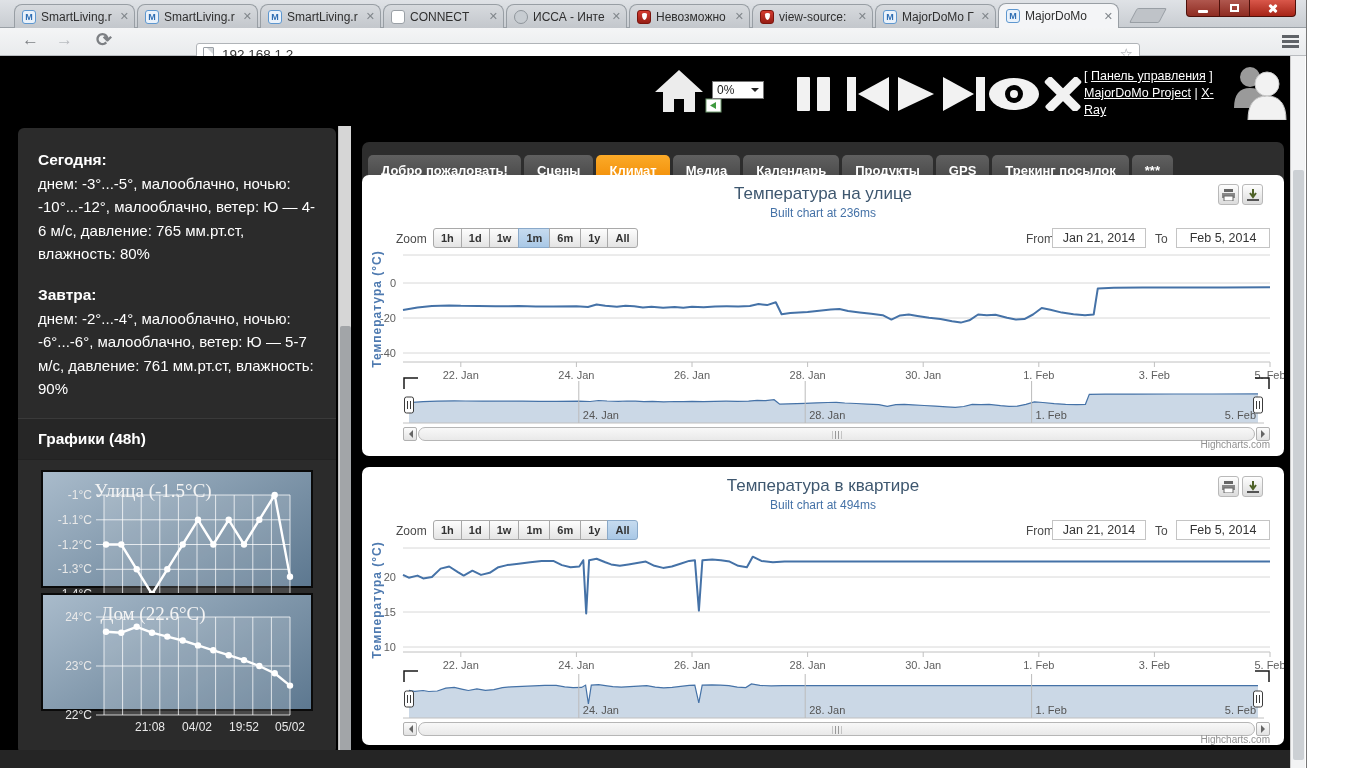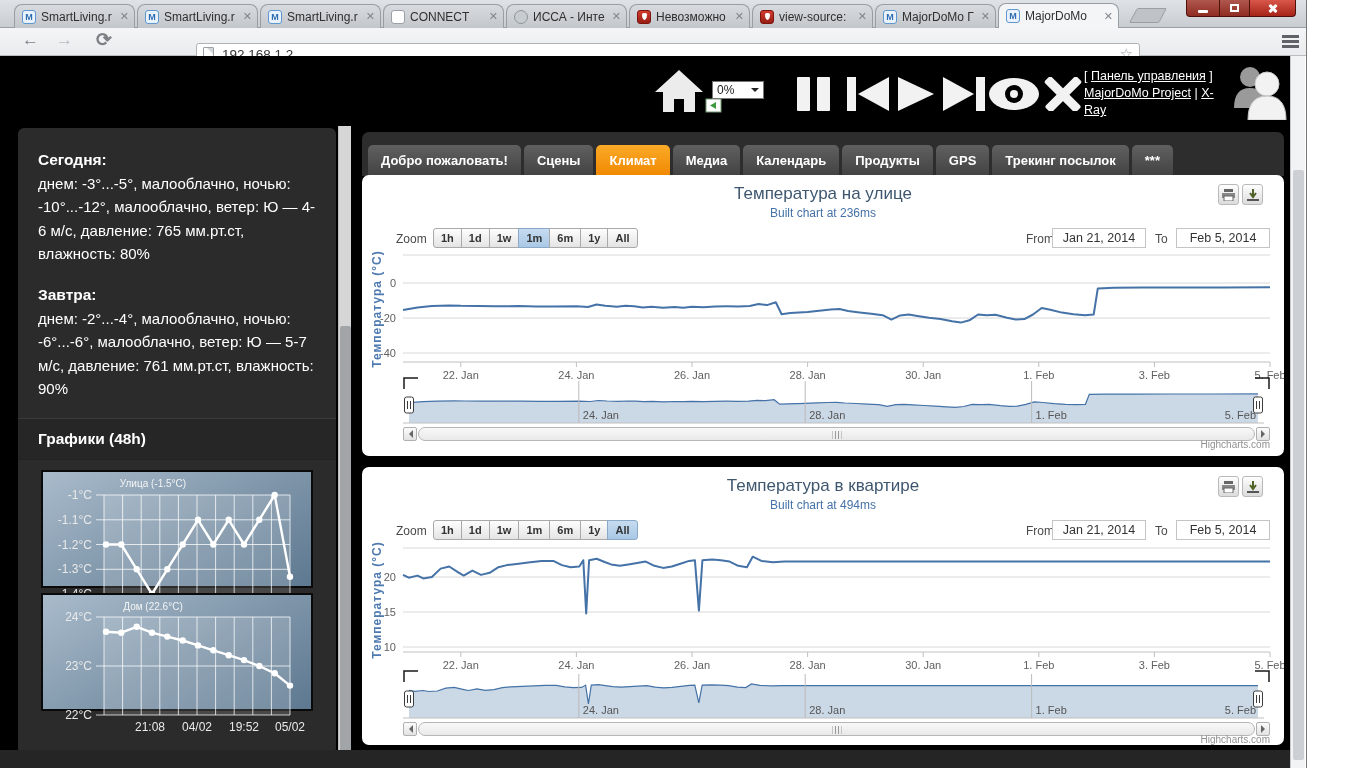--- a/index.html
+++ b/index.html
@@ -65,37 +65,37 @@
   
   #sidebar { position:absolute; left:18px; top:72px; width:318px; height:626px; background:#2b2b2b;
     border-radius:6px; color:#fff; padding:20px 20px 0 20px; font-size:15px; line-height:1.55; }
   .sb-label { font-weight:bold; font-size:15.5px; }
   .sb-text { margin-bottom:18px; }
   #charts-hdr { background:#262626; margin:6px -20px 10px -20px; padding:8px 20px;
     border-top:1px solid #3a3a3a; border-bottom:1px solid #222; font-weight:bold; font-size:15.5px; }
   .mini-card { position:relative; width:272px; height:118px; margin:0 auto 5px auto; border:2px solid #0a0a0a;
     background:linear-gradient(150deg,#a9bbcb 0%, #7e95a9 55%, #5d7890 100%); }
   .mini-title { position:absolute; left:20px; top:4px; width:180px; text-align:center;
-    color:#f4f4f4; font-size:10px; }
+    color:#f4f4f4; font-size:19px;font-family:Liberation Serif, serif; }
   .mini-svg { position:absolute; left:0; top:0; }
   .mg-grid { stroke:rgba(255,255,255,.75); stroke-width:1; }
   .mg-lab  { fill:#e9e9e9; font-size:12px; }
   .mg-line { stroke:#fff; stroke-width:2.4; fill:none; stroke-linejoin:round; }
   .mg-dot  { fill:#fff; }
   .mg-area { fill:rgba(255,255,255,.14); }
 
   #sb-scroll { position:absolute; left:338px; top:70px; width:13px; height:642px; background:#d6d6d6; border-left:1px solid #bfbfbf; }
   #sb-thumb { position:absolute; left:1px; top:200px; width:11px; height:442px; background:#a2a5a8; border-radius:2px; }
   #br-scroll { position:absolute; left:1290px; top:56px; width:15px; height:712px; background:#f2f3f4; border-left:1px solid #c9c9c9; }
   #br-thumb { position:absolute; left:2px; top:114px; width:11px; height:590px; background:#ccd0d4; border-radius:2px; }
   #right-white { position:absolute; left:1306px; top:0; width:60px; height:768px; background:#fff; border-left:1px solid #777; }
 
   
   #main { position:absolute; left:362px; top:70px; width:922px; height:642px; }
-  #tabpanel { position:absolute; left:0; top:6px; width:922px; height:44px; background:#2d2d2d;
+  #tabpanel { position:absolute; left:0; top:16px; width:922px; height:44px; background:#2d2d2d;
     border-radius:7px 7px 0 0; display:flex; align-items:flex-end; padding:0 0 0 6px; }
   .mtab { flex:none; margin-right:3px; padding:8px 13px; font-size:13px; font-weight:bold; color:#fff;
     background:linear-gradient(#606060,#424242); border-radius:5px 5px 0 0; white-space:nowrap; }
   .mtab.active { background:linear-gradient(#fbaa28,#f08800); }
 
   
   .card { position:absolute; left:0; width:922px; background:#fff; border-radius:7px; }
   #c1 { top:49px; height:281px; } #c2 { top:341px; height:278px; }
   .hc-title { position:absolute; left:0; right:0; top:9px; text-align:center; font-size:17px; color:#3e576f; }
   .hc-sub { position:absolute; left:0; right:0; top:31px; text-align:center; font-size:12px; color:#4572a7; }

